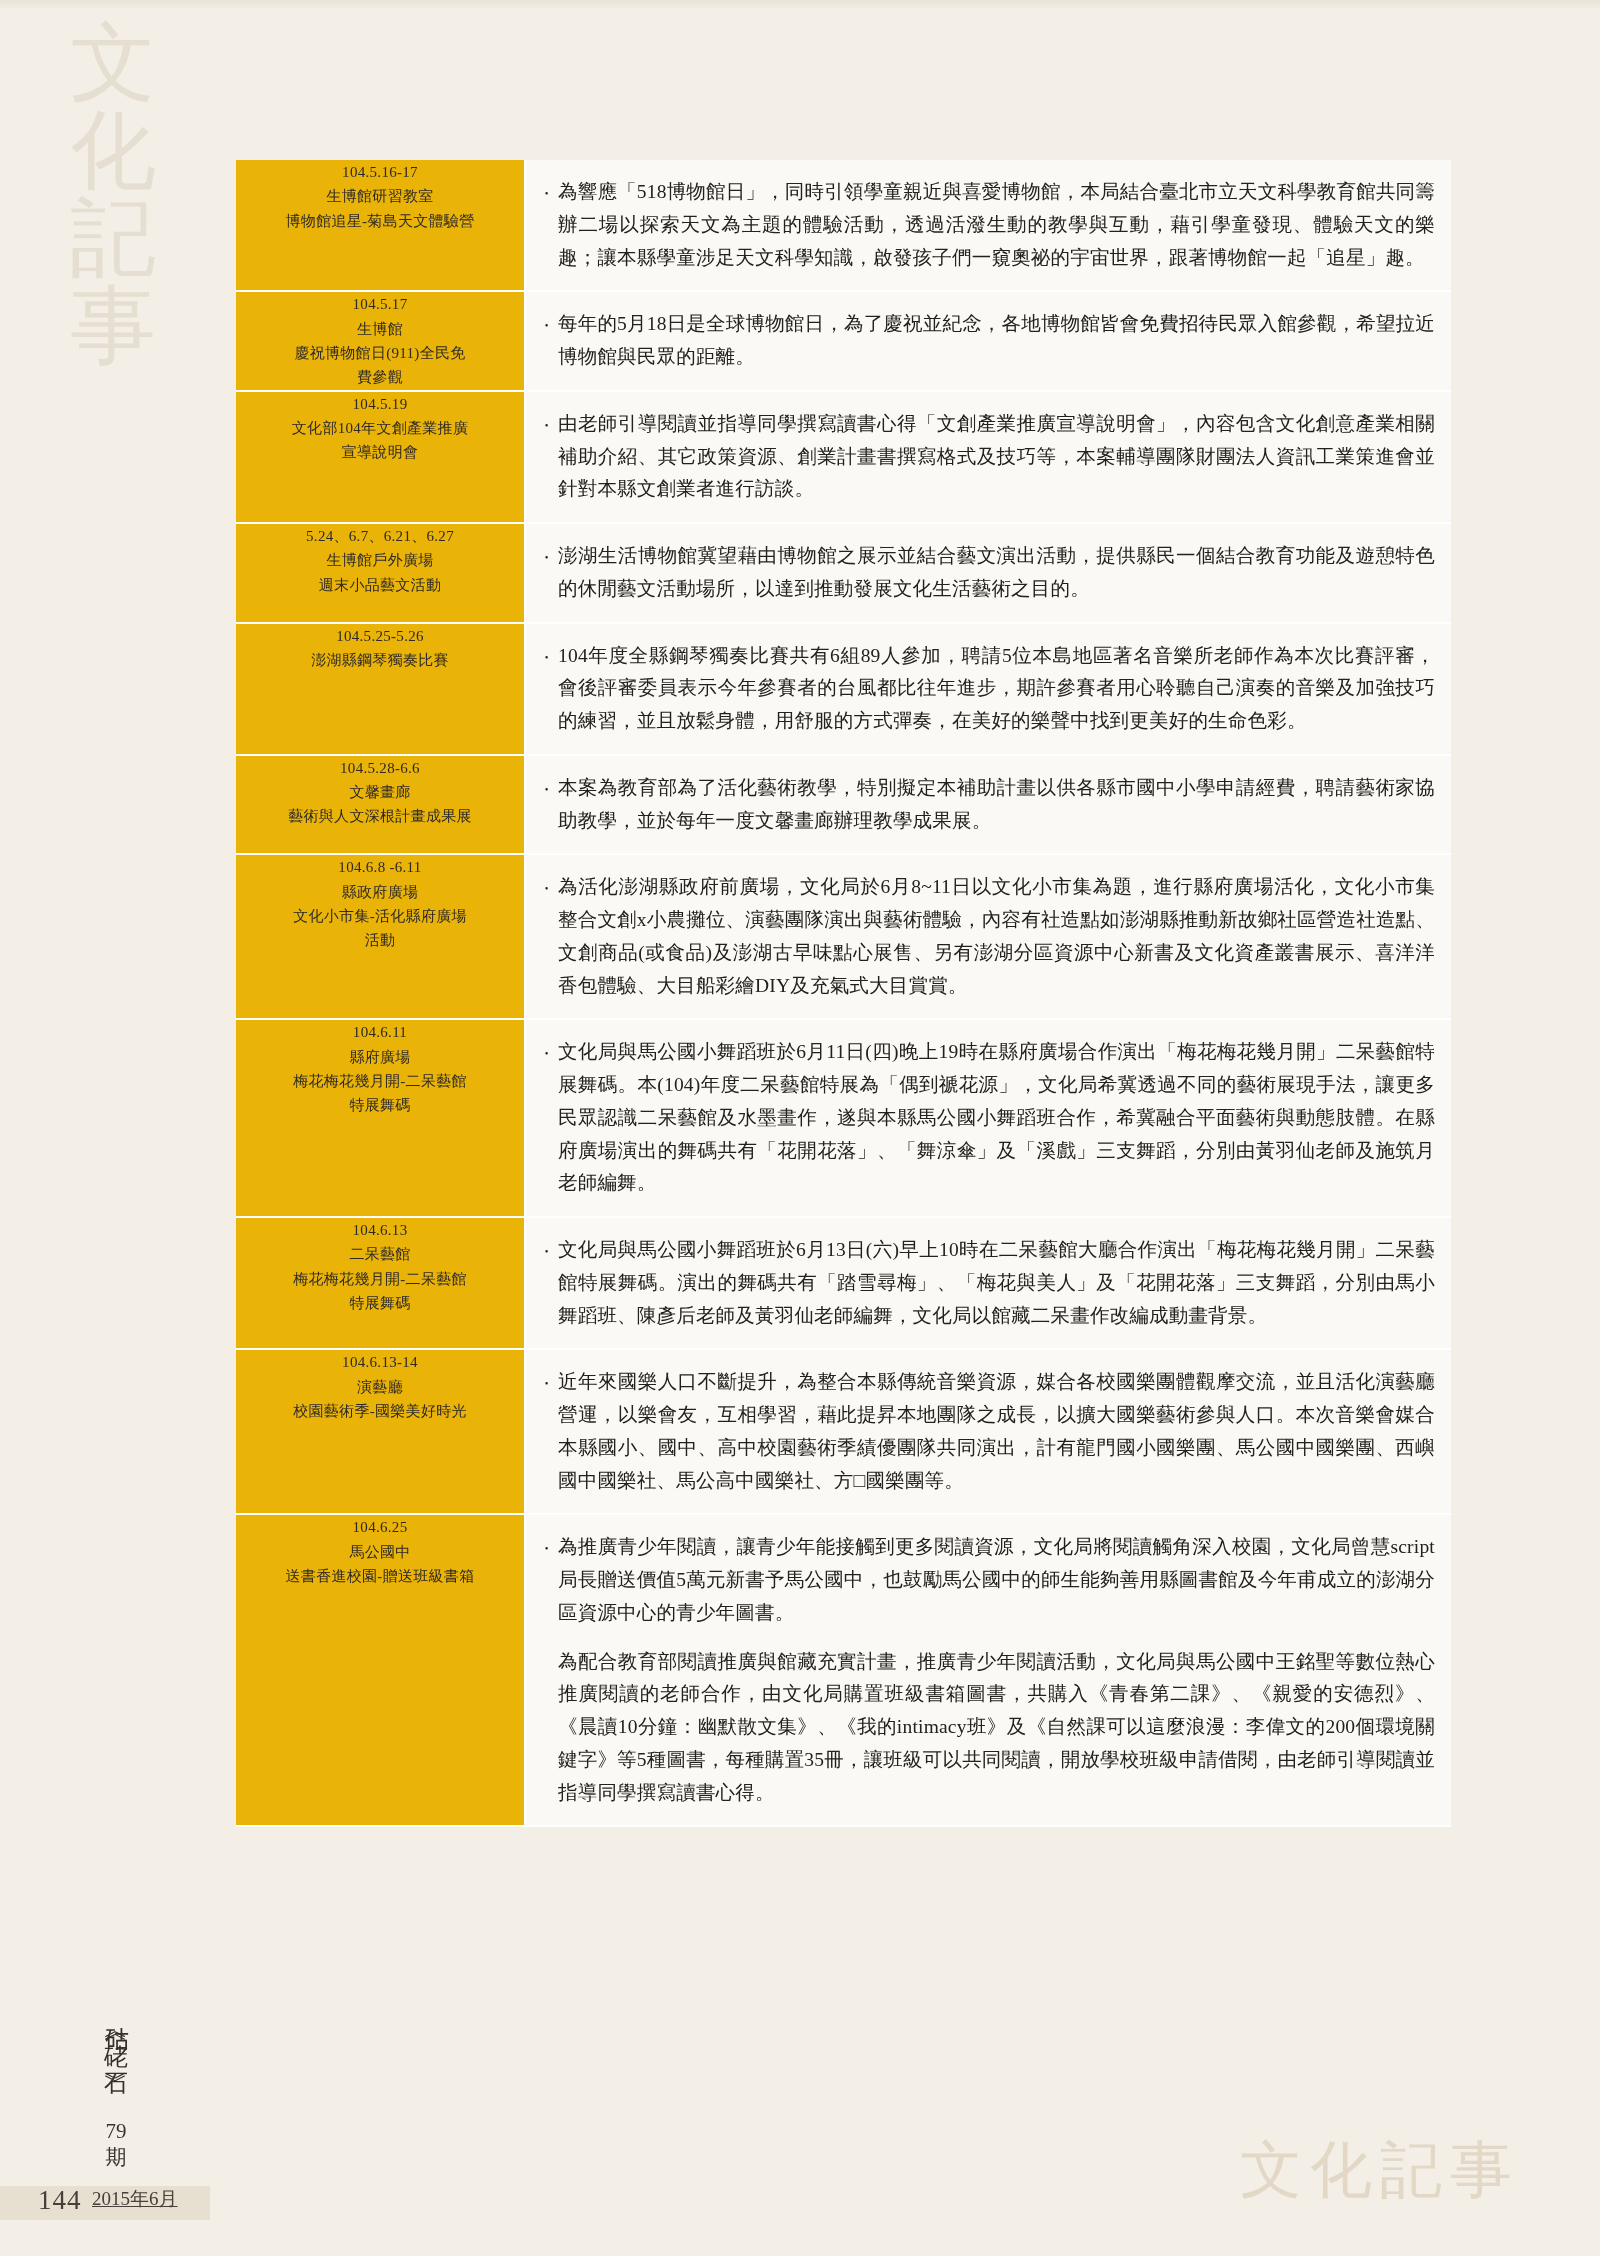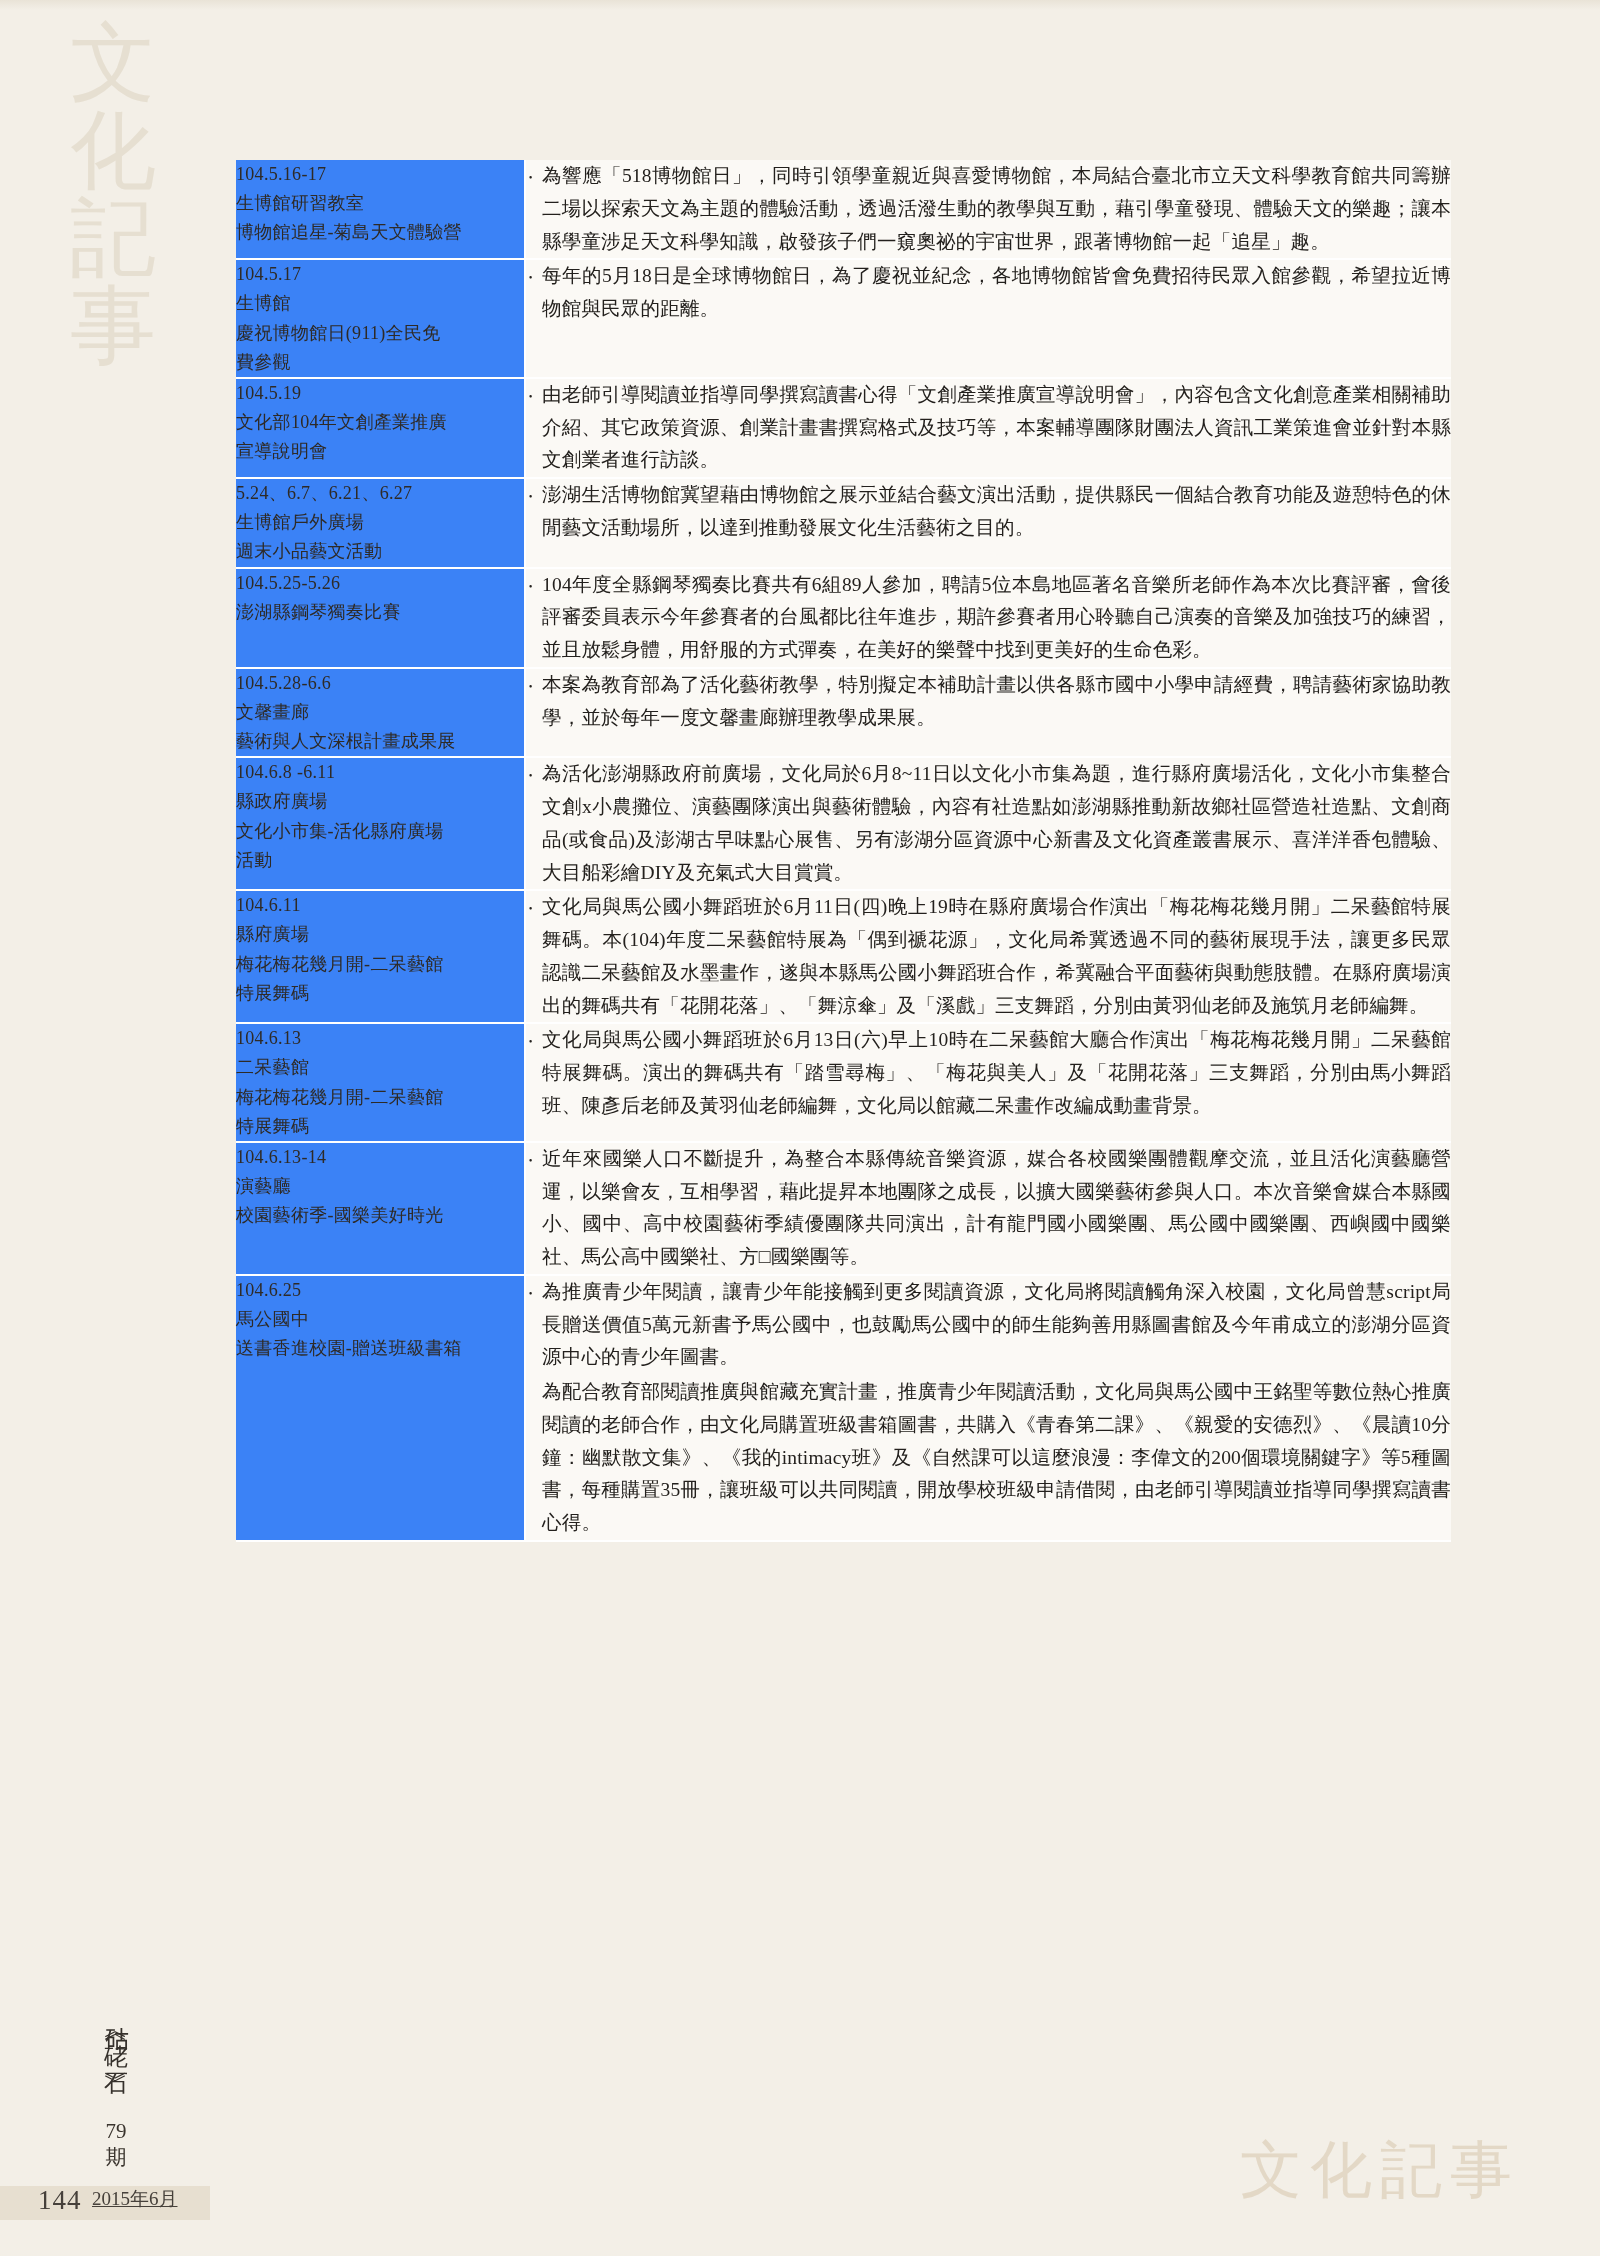--- a/index.html
+++ b/index.html
@@ -63,42 +63,43 @@
     border-collapse: collapse;
     width: 100%;
     table-layout: fixed;
   }
   table.records td {
     vertical-align: top;
     padding: 0;
   }
   td.date-cell {
     width: 288px;
-    background: #3b82f6;
+    background: #eab308;
+    text-align: center;
     vertical-align: middle;
     padding: 14px 10px;
     border-bottom: 2px solid #ffffff;
     border-right: 2px solid #ffffff;
-    font-size: 18px;
+    font-size: 15px;
     line-height: 1.62;
     color: #2e2a26;
     letter-spacing: 0.3px;
   }
   td.body-cell {
     background: #fbf9f5;
     padding: 14px 22px 14px 16px;
     border-bottom: 2px solid #ffffff;
     font-size: 19.5px;
     line-height: 1.68;
     color: #23201d;
     text-align: justify;
     letter-spacing: 0.2px;
   }
   .body-cell p {
-    margin: 0;
+    margin: 16px;
     padding-left: 16px;
     position: relative;
   }
   .body-cell p + p {
     margin-top: 2px;
   }
   .body-cell p.bulleted::before {
     content: "‧";
     position: absolute;
     left: 2px;

